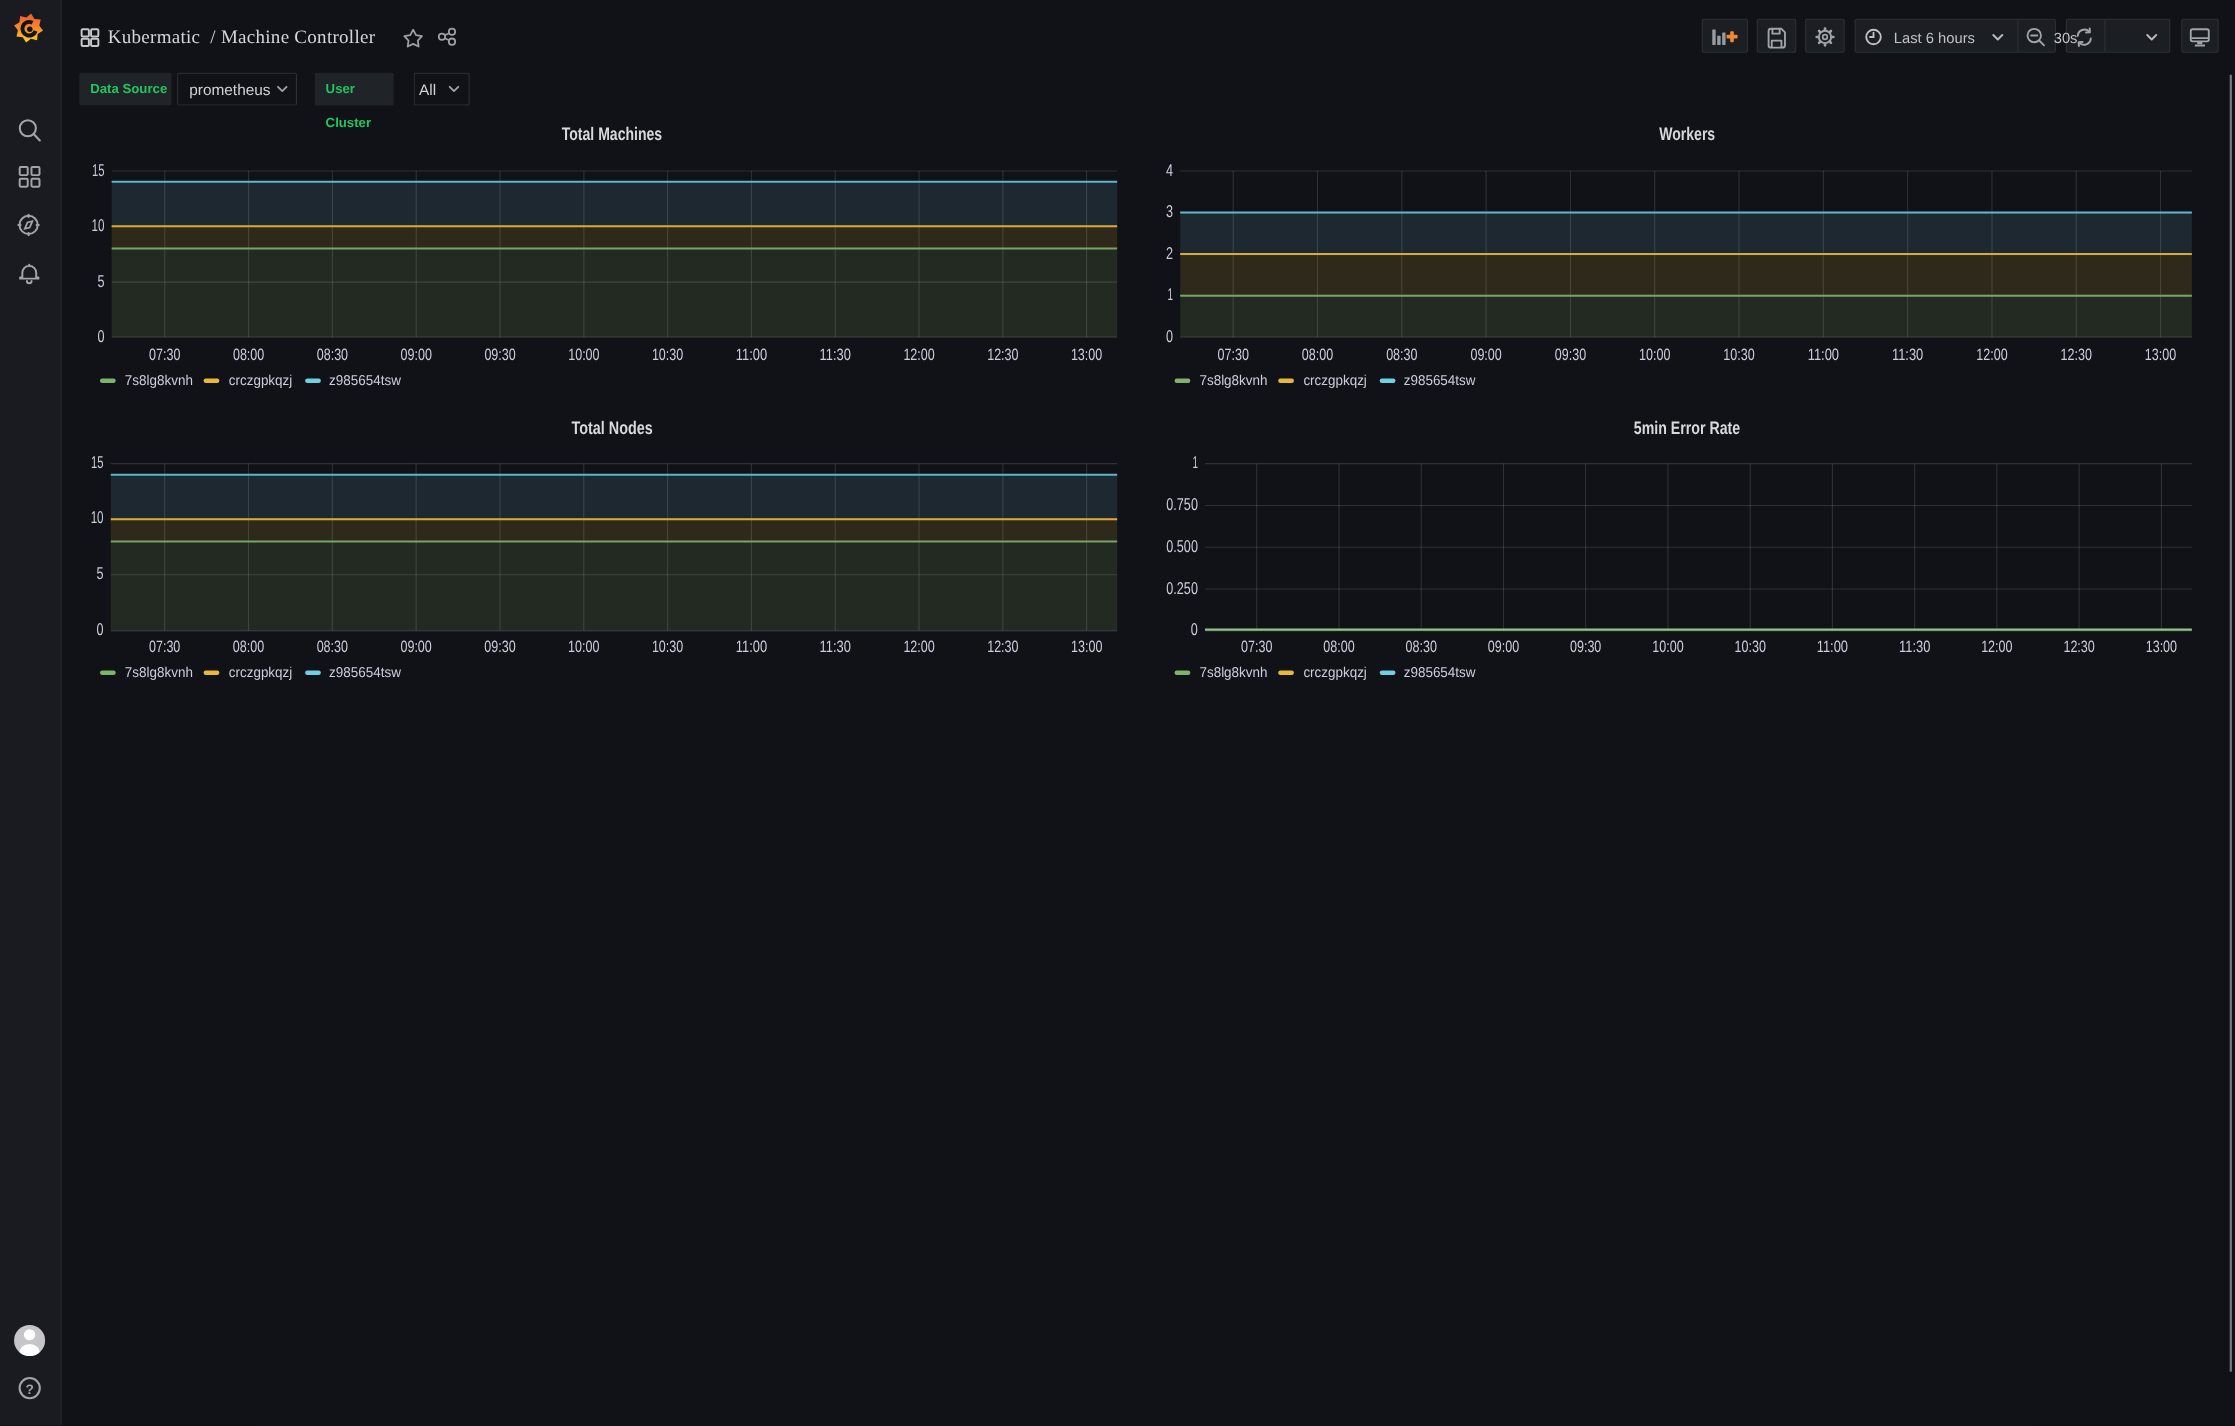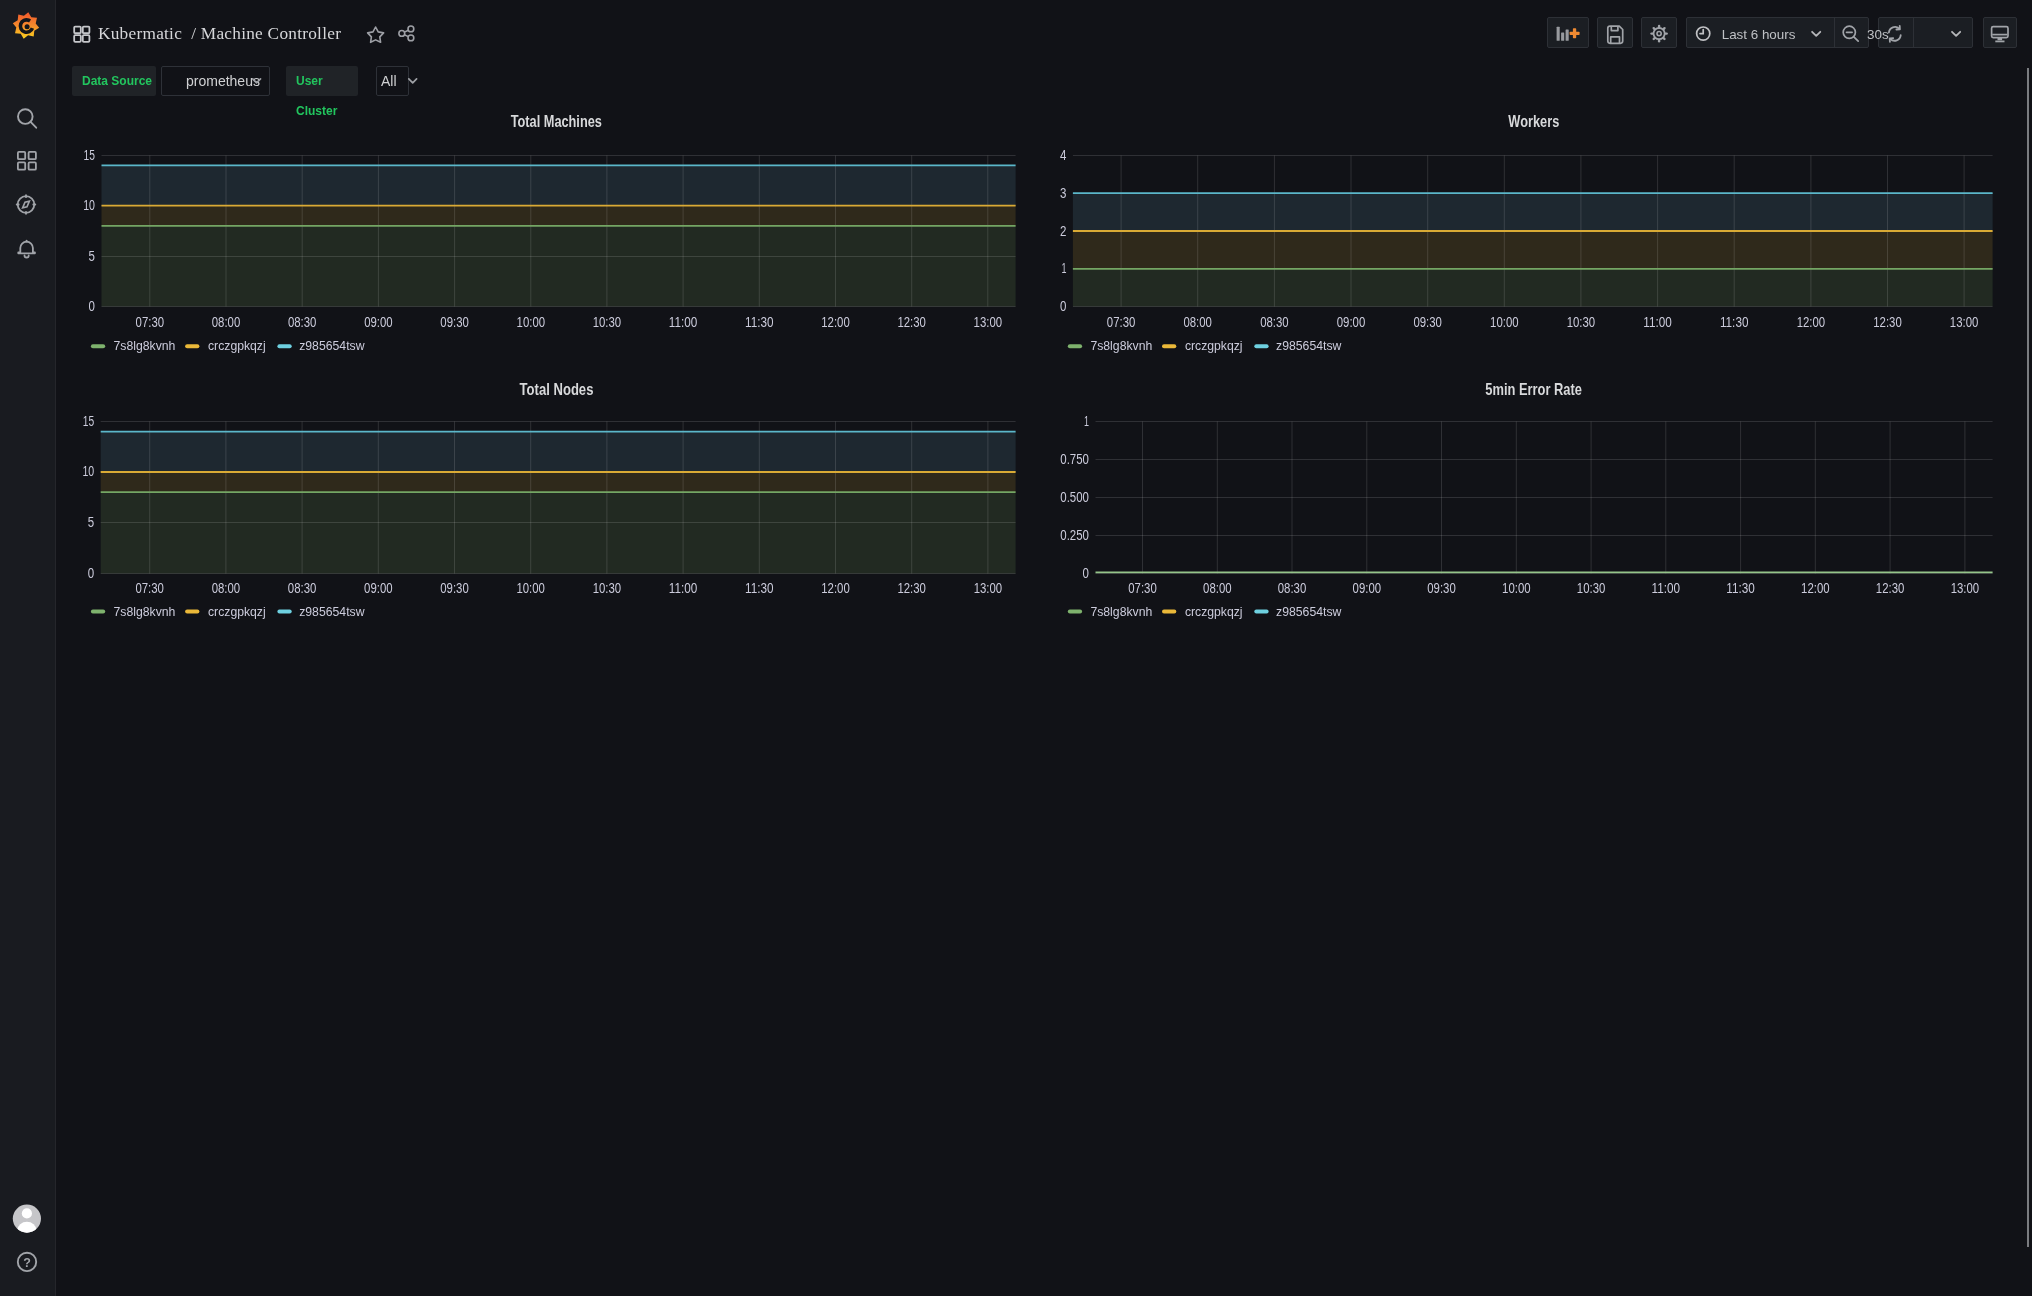--- a/index.html
+++ b/index.html
@@ -18,23 +18,23 @@
 <div class="btn" style="left:1597.2px;width:35.6px;"></div>
 <div class="btn" style="left:1641.3px;width:35.6px;"></div>
 <div class="btn" style="left:1685.9px;width:182.7px;"></div>
 <div class="abs" style="left:1833.7px;top:18px;width:1px;height:29px;background:#2d3036;"></div>
 <div class="btn" style="left:1877.5px;width:95.9px;"></div>
 <div class="abs" style="left:1912.7px;top:18px;width:1px;height:29px;background:#2d3036;"></div>
 <div class="btn" style="left:1982.9px;width:34.5px;"></div>
 <div class="btxt" style="left:1721.7px;">Last 6 hours</div>
 <div class="btxt" style="left:1867px;">30s</div>
 <div class="vlabel" style="left:72px;width:84px;padding-left:10px;">Data Source</div>
-<div class="vval" style="left:161px;width:109px;padding-left:24px;">prometheus</div>
+<div class="vval" style="left:161px;width:109px;padding-left:10px;">prometheus</div>
 <div class="vlabel" style="left:286px;width:72px;padding-left:10px;">User Cluster</div>
-<div class="vval" style="left:376px;width:33px;padding-left:4px;">All</div>
+<div class="vval" style="left:376px;width:51px;padding-left:4px;">All</div>
 <div class="abs" style="left:2027.3px;top:68px;width:2px;height:1179px;background:#7a7c80;"></div>
 <svg width="2032" height="1296" viewBox="0 0 2032 1296">
 <g transform="translate(13.2,10.9)">
 <defs>
         <linearGradient id="glogo" x1="0" y1="0" x2="0" y2="1">
 <stop offset="0" stop-color="#F1582D"></stop>
           <stop offset="0.5" stop-color="#F58A2C"></stop>
           <stop offset="1" stop-color="#FBD21D"></stop>
 </linearGradient>
       </defs>

